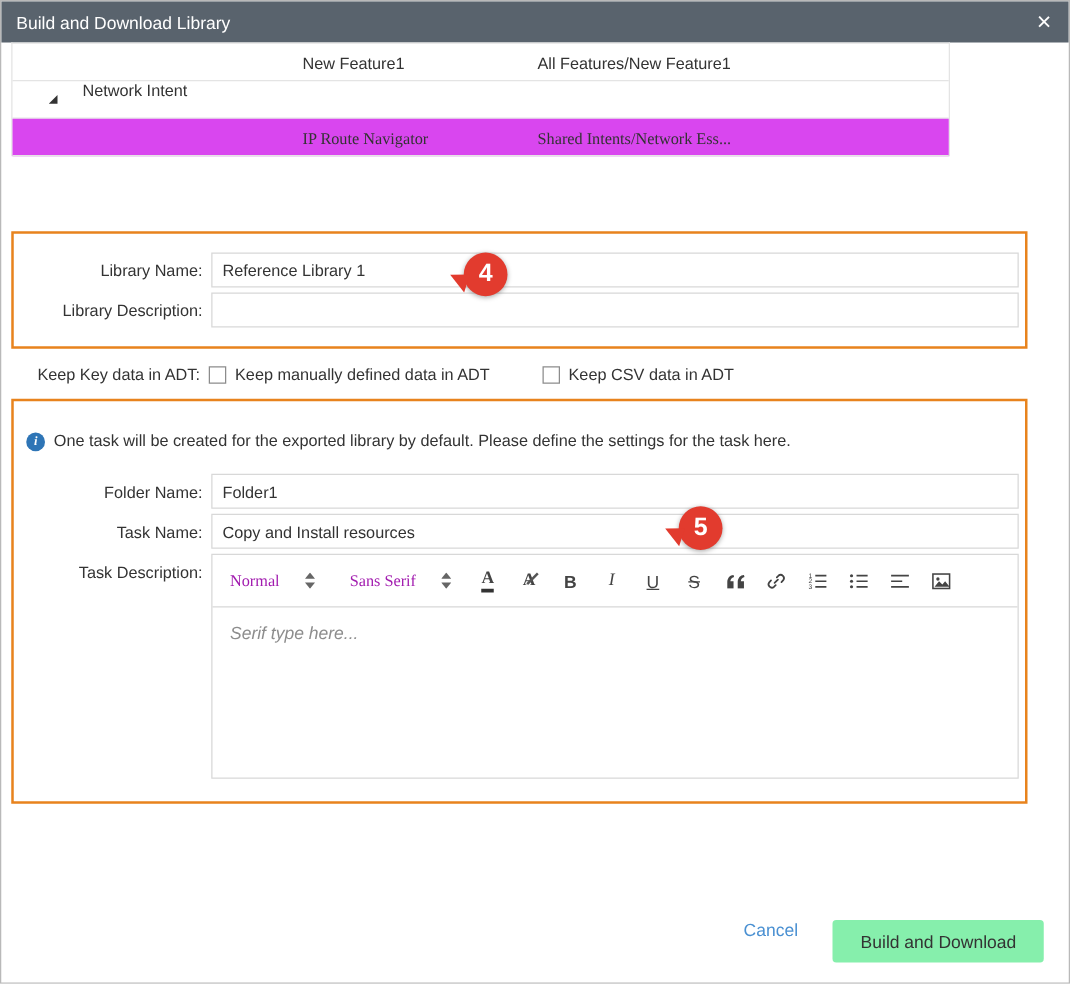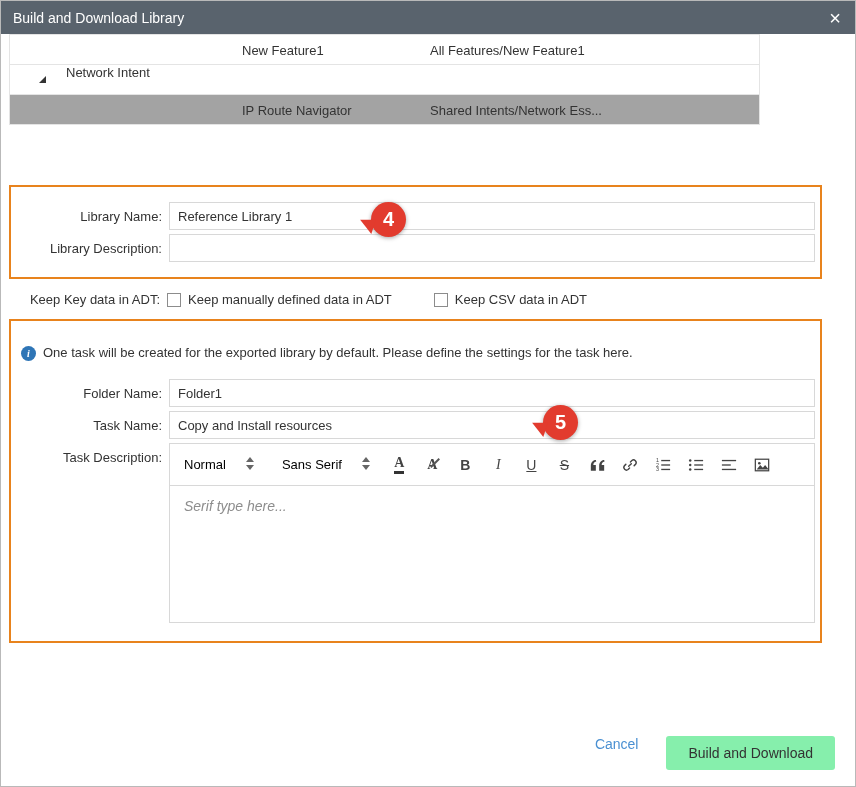--- a/index.html
+++ b/index.html
@@ -13,21 +13,21 @@
   .titlebar { height:33px; background:#59636d; color:#fff; display:flex;
               align-items:center; padding:0 12px; font-size:14px; }
   .titlebar .title { flex:1; }
   .close { font-size:20px; line-height:1; cursor:pointer; padding:0 2px; }
 
   
   .ftable { margin-left:8px; width:751px; border-left:1px solid #e4e4e4;
             border-right:1px solid #e4e4e4; border-top:1px solid #e4e4e4; }
   .trow { position:relative; height:30px; border-bottom:1px solid #e4e4e4;
           font-size:13px; color:#333; }
-  .trow.shaded { background:#a3a3a3; }
+  .trow.shaded { background:#d946ef;font-family:Liberation Serif, serif; }
   .cell-name  { position:absolute; left:232px; top:8px; }
   .cell-path  { position:absolute; left:420px; top:8px; }
   .tree-toggle{ position:absolute; left:28px; top:10px; cursor:pointer; }
   .cell-group { position:absolute; left:56px; top:0; }
   .tspacer { height:60px; }
 
   
   .obox { border:2px solid #e8831d; margin:0 33px 0 8px; position:relative; }
   .obox1 { padding:15px 0; }
   .obox2 { padding:12px 0 18px; margin-top:0; }
@@ -58,22 +58,22 @@
   .info-icon { width:15px; height:15px; border-radius:50%; background:#2e75b6;
                color:#fff; font-size:10px; font-style:italic; font-weight:bold;
                display:flex; align-items:center; justify-content:center; flex:none;
                font-family:"Liberation Serif", serif; margin-top:1px; }
 
   
   .editor { flex:1; margin-right:5px; border:1px solid #d8d8d8; height:180px;
             display:flex; flex-direction:column; background:#fff; }
   .toolbar { display:flex; align-items:center; padding:11px 14px;
              border-bottom:1px solid #d8d8d8; gap:14px; flex-wrap:nowrap; }
-  .picker { display:flex; gap:20px; font-size:13px;
-            color:#000000; cursor:pointer; margin-right:14px; }
+  .picker { display:flex; align-items:center; gap:20px; font-size:13px;
+            color:#a21caf; cursor:pointer; margin-right:14px;font-family:Liberation Serif, serif; }
   .picker.narrow { margin-right:6px; }
   .tbtn { display:flex; align-items:center; justify-content:center;
           width:19px; height:19px; cursor:pointer; color:#444; font-size:14px;
           flex:none; }
   .gA  { font-weight:bold; font-family:"Liberation Serif", serif; display:inline-block;
          border-bottom:3px solid #333; line-height:1; padding-bottom:1px; }
   .gA2 { font-weight:bold; font-family:"Liberation Serif", serif; position:relative;
          line-height:1; }
   .gA2::after { content:""; position:absolute; width:12px; height:2px; background:#555;
                 transform:rotate(-45deg); right:-4px; top:4px; }

